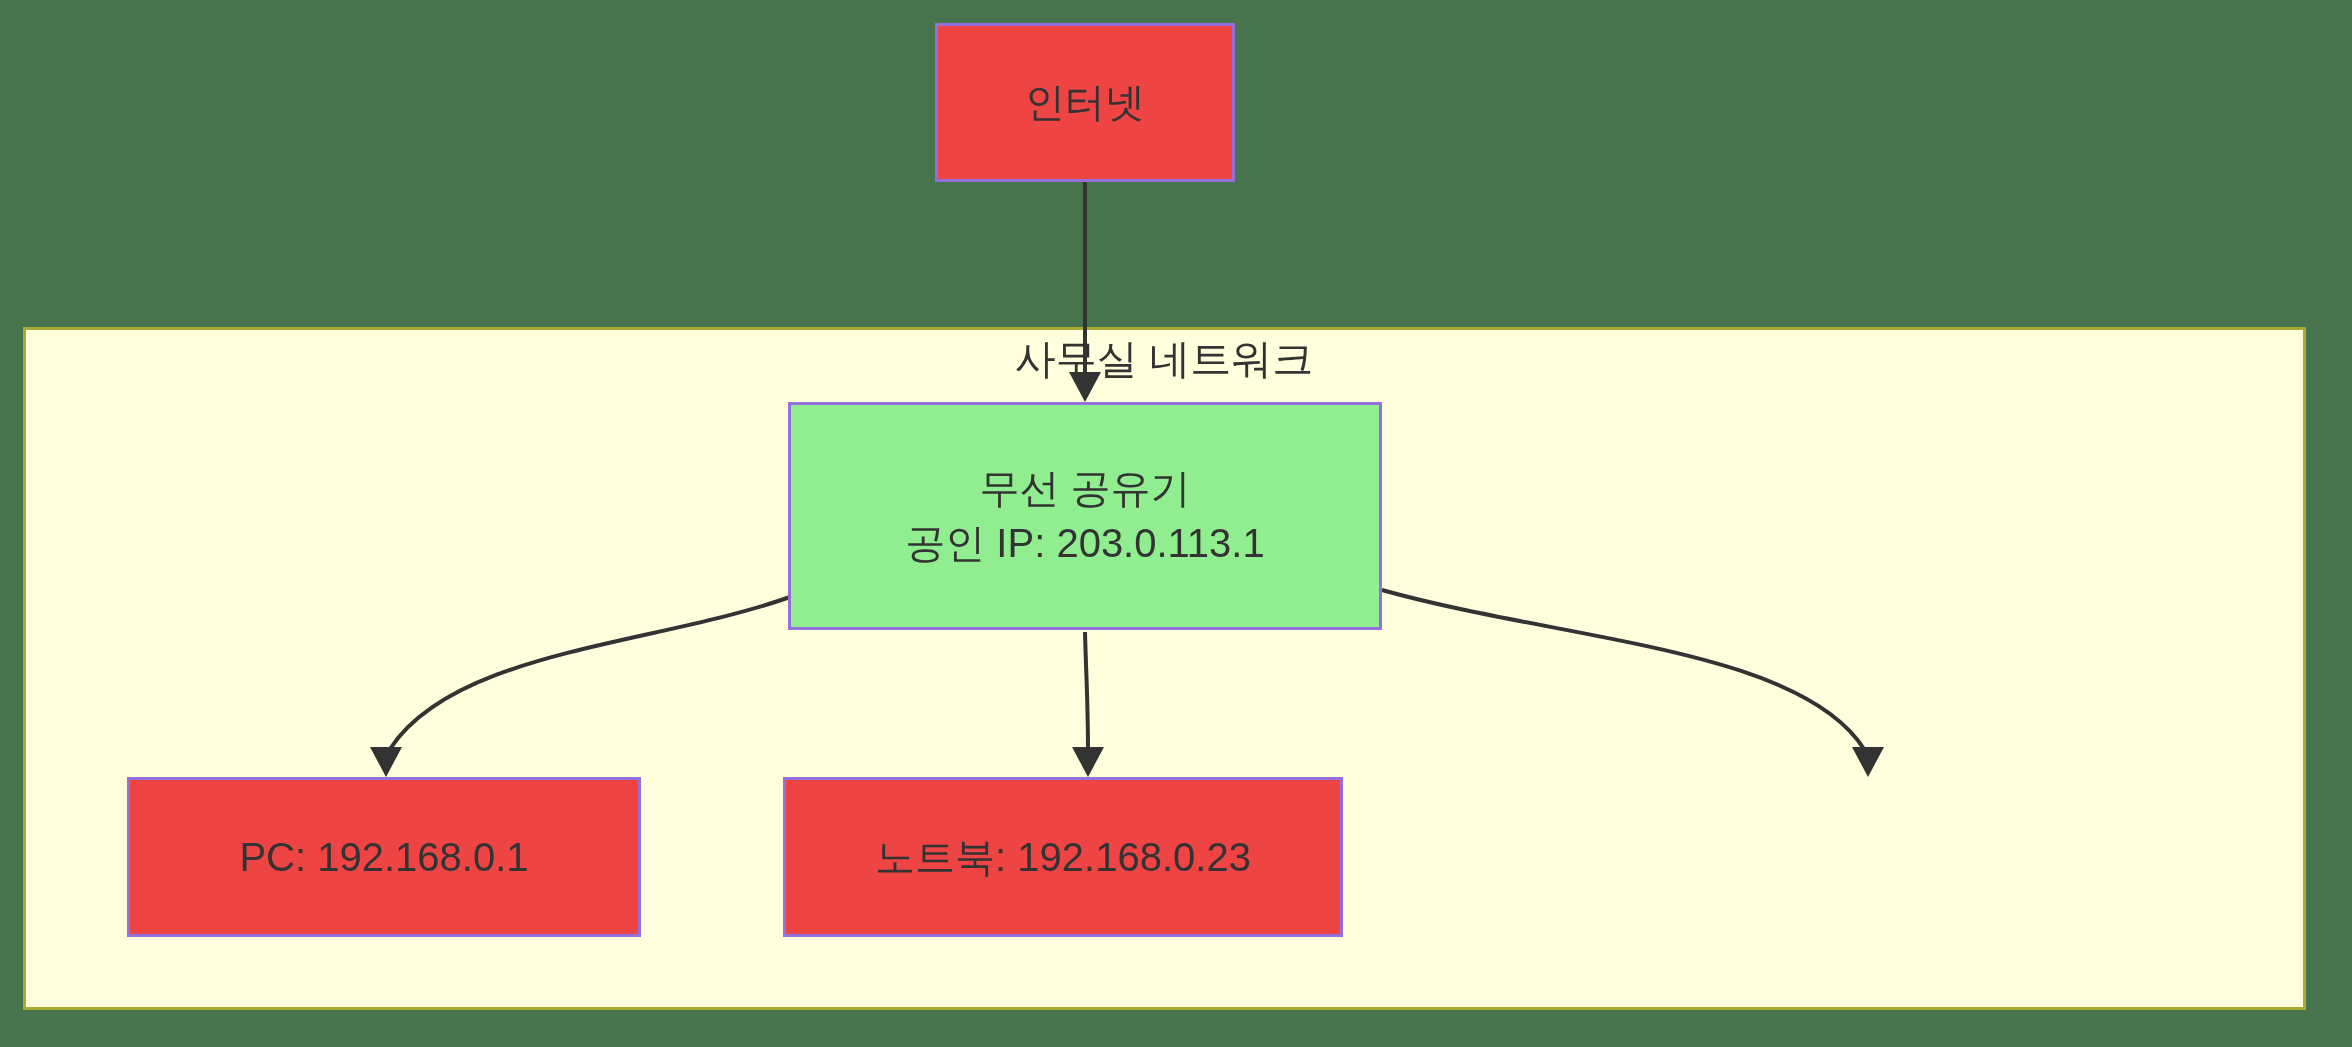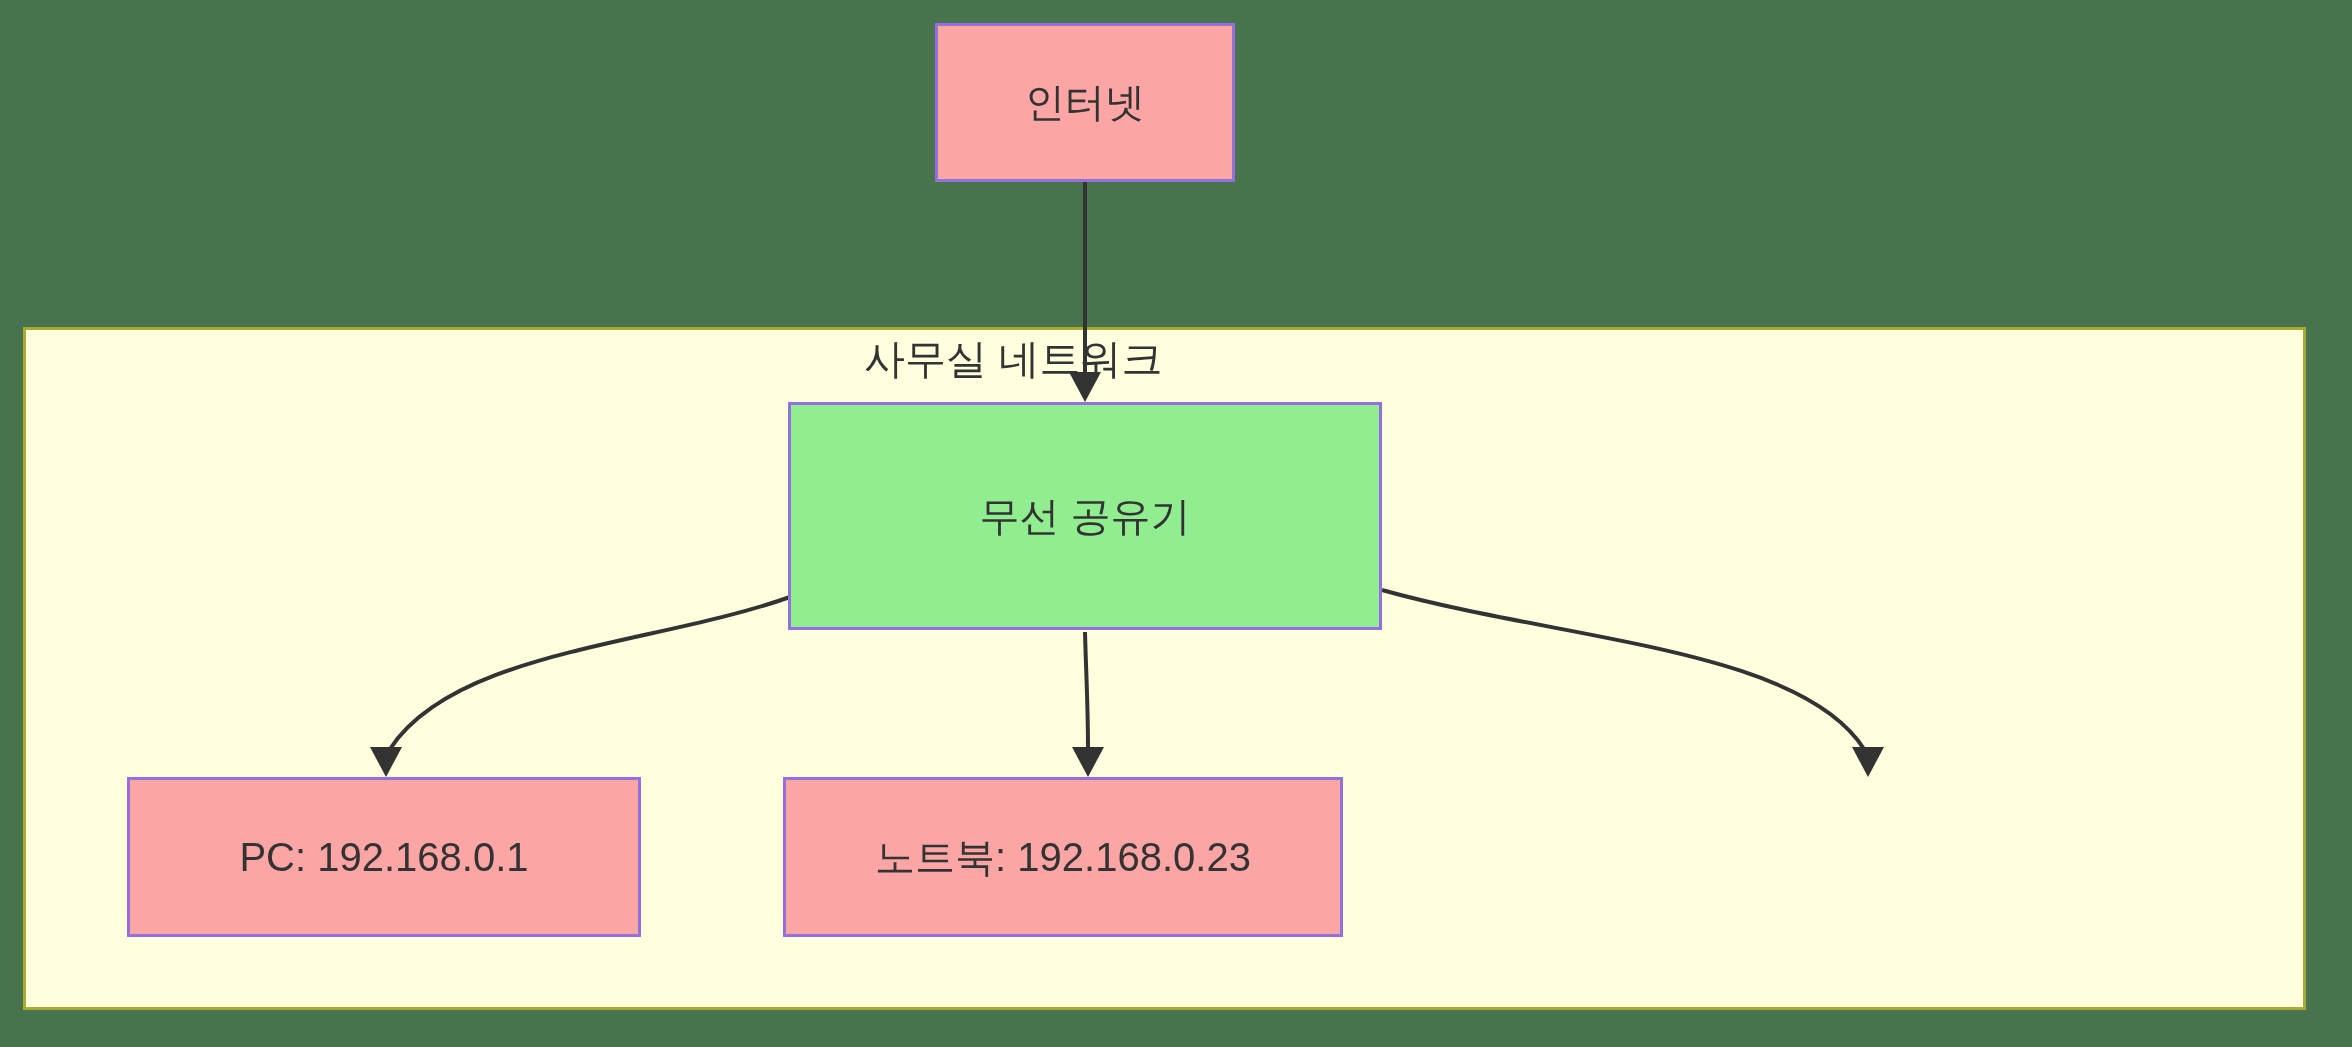--- a/index.html
+++ b/index.html
@@ -32,32 +32,33 @@
     background: #FFFFDE;
     border: 3px solid #AAAA33;
     box-sizing: border-box;
     z-index: 1;
   }
   .subnet-label {
     position: absolute;
     left: 864px;
     top: 336px;
     width: 600px;
+    text-align: center;
     font-size: 41px;
     line-height: 46px;
     z-index: 3;
   }
   .node {
     position: absolute;
     display: flex;
     flex-direction: column;
     align-items: center;
     justify-content: center;
     box-sizing: border-box;
-    background: #fca5a5;
+    background: #ef4444;
     border: 3px solid #9370DB;
     font-size: 40px;
     text-align: center;
     z-index: 3;
   }
   .node-internet {
     left: 935px;
     top: 23px;
     width: 300px;
     height: 159px;
@@ -119,20 +120,21 @@
   </svg>
 
   <div class="subnet-label">사무실 네트워크</div>
 
   <div class="node node-internet">
     <span>인터넷</span>
   </div>
 
   <div class="node node-router">
     <span>무선 공유기</span>
+    <span>공인 IP: 203.0.113.1</span>
   </div>
 
   <div class="node node-pc">
     <span>PC: 192.168.0.1</span>
   </div>
 
   <div class="node node-laptop">
     <span>노트북: 192.168.0.23</span>
   </div>
 

